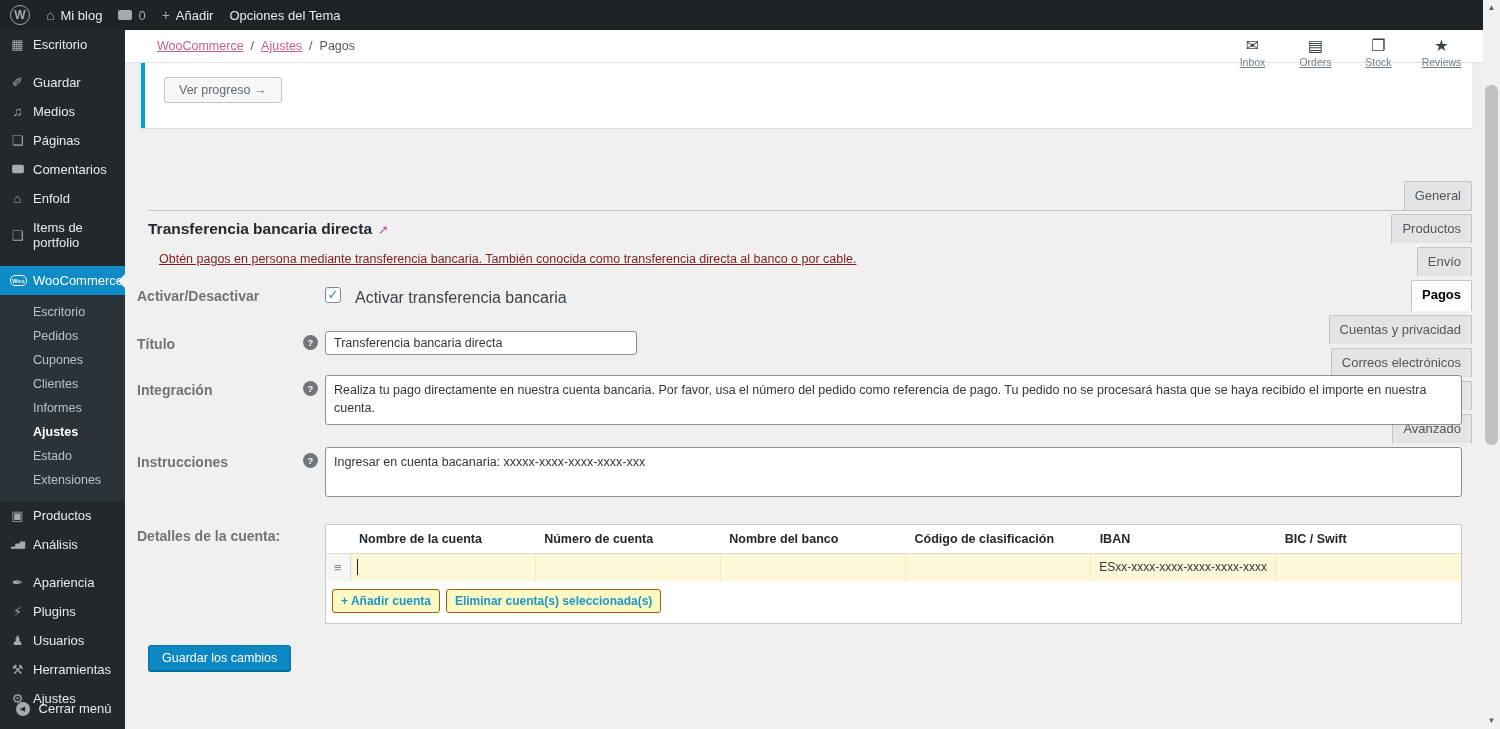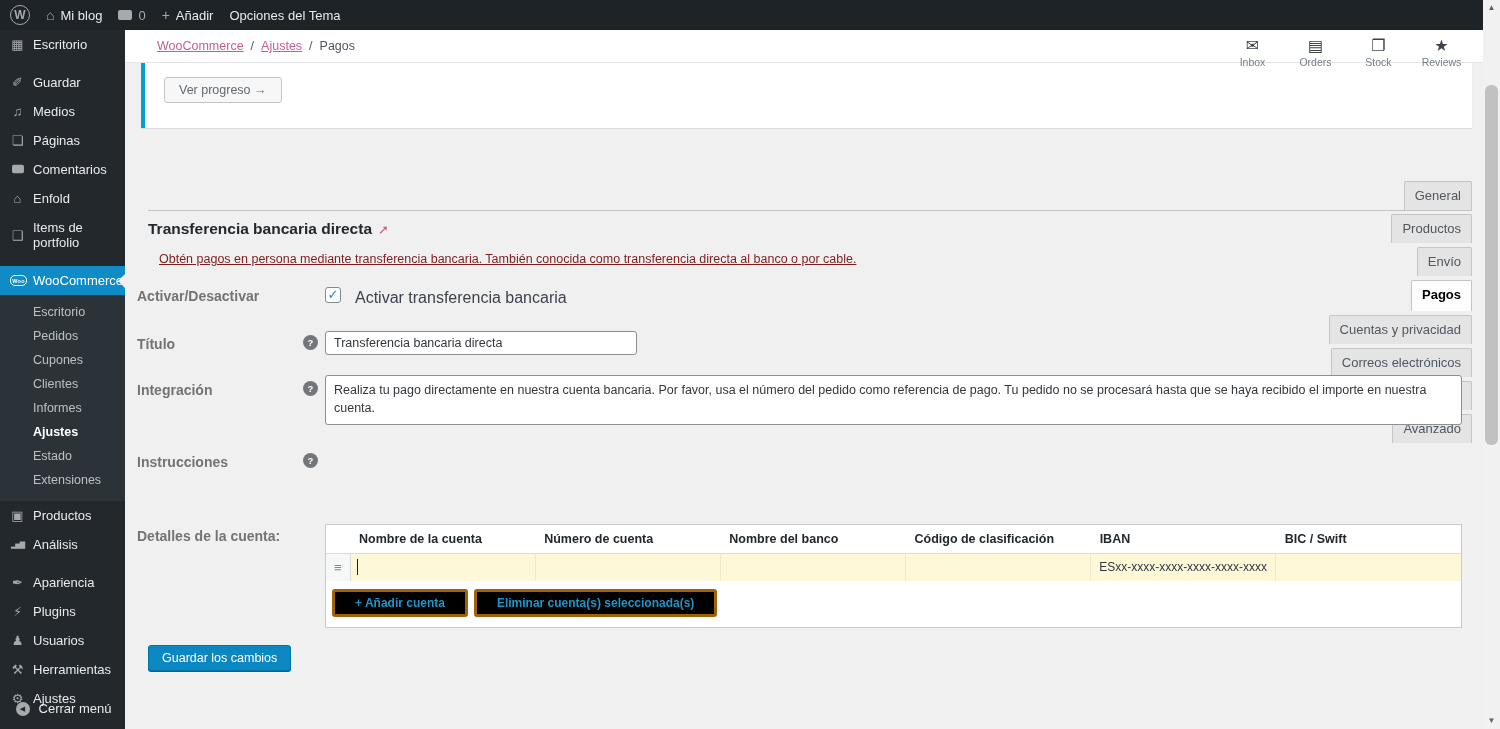--- a/index.html
+++ b/index.html
@@ -46,21 +46,21 @@
   
   .content { position:absolute; left:125px; top:30px; right:17px; bottom:0; background:#f0f0f1; }
 
   .topbar { position:absolute; left:0; top:0; right:0; height:33px; background:#fff; border-bottom:1px solid #e2e4e7;
     display:flex; align-items:center; justify-content:space-between; padding:0 10px 0 32px; z-index:5; }
   .breadcrumb { font-size:12.5px; color:#50575e; display:flex; gap:7px; align-items:baseline; }
   .crumb-link { color:#c75d93; text-decoration:underline; cursor:pointer; }
   .activity { display:flex; align-items:flex-start; gap:0; margin-top:14px; }
   .act-item { width:63px; display:flex; flex-direction:column; align-items:center; gap:2px; cursor:pointer; }
   .act-icon { position:relative; font-size:16px; color:#3c434a; line-height:1; }
-  .act-label { font-size:10.5px; color:#757d85; }
+  .act-label { font-size:10.5px; color:#757d85;text-decoration:underline; }
 
   .notice { position:absolute; left:16px; right:11px; top:33px; height:65px; background:#fff;
     border-left:4px solid #00a0d2; box-shadow:0 1px 1px rgba(0,0,0,.08); }
   .btn-secondary { display:inline-block; margin:14px 0 0 19px; padding:5px 14px; background:#f7f7f7;
     border:1px solid #c3c4c7; border-radius:3px; color:#606b76; font-size:12.5px; cursor:pointer; }
 
   .tabs { position:absolute; left:23px; right:11px; top:150px; height:31px; border-bottom:1px solid #c3c4c7;
     display:flex; align-items:flex-end; gap:4px;flex-direction:column; }
   .tab { padding:6px 10px 7px; background:#e4e4e4; border:1px solid #c3c4c7; border-bottom:none; border-radius:2px 2px 0 0;
     font-size:13px; color:#50575e; cursor:pointer; position:relative; top:1px; }
@@ -82,21 +82,21 @@
   .text-area { width:1137px; height:50px; resize:none; line-height:1.45; padding-top:5px; }
 
   .acct-widget { position:absolute; left:200px; top:494px; width:1137px; background:#fff; border:1px solid #c9cacd; }
   .acct-table { width:100%; border-collapse:collapse; table-layout:fixed; }
   .acct-table th { font-size:12.5px; font-weight:bold; color:#23282d; text-align:left; padding:7px 9px; background:#fff; border-bottom:1px solid #dcdcde; }
   .acct-table td { height:27px; background:#fcf8d8; border-right:1px solid #eee9c8; padding:0 8px; font-size:12px; color:#32373c; position:relative; }
   .handle-col { width:24px; }
   td.handle-cell { background:#f6f7f7; border-right:1px solid #dcdcde; color:#82878c; text-align:center; font-size:13px; cursor:grab; }
   .caret { position:absolute; left:6px; top:5px; width:1px; height:16px; background:#1d2327; }
   .acct-buttons { padding:8px 0 10px 6px; display:flex; gap:6px; }
-  .btn-outline { padding:4px 20px; background:#000000; border:3px solid #a16207; border-radius:3px; color:#1f96c8;
+  .btn-outline { padding:4px 8px; background:#fef9c3; border:1px solid #a16207; border-radius:3px; color:#1f96c8;
     font-size:12px; font-weight:bold; cursor:pointer; }
 
   .btn-primary { position:absolute; left:23px; top:615px; padding:5px 13px; background:#0b87c2; border:1px solid #0073a8;
     border-radius:3px; color:#fff; font-size:12.5px; cursor:pointer; box-shadow:0 1px 0 #006799; }
 </style>
 </head>
 <body>
 
 <div class="app">
 
@@ -260,20 +260,21 @@
     <div class="flabel" style="top:306px">Título</div>
     <span class="help-tip" style="left:178px; top:305px">?</span>
     <input class="text-input" style="top: 301px; width: 312px; height: 24px;" value="Transferencia bancaria directa">
 
     <div class="flabel" style="top:352px">Integración</div>
     <span class="help-tip" style="left:178px; top:351px">?</span>
     <textarea class="text-area" style="top: 345px;">Realiza tu pago directamente en nuestra cuenta bancaria. Por favor, usa el número del pedido como referencia de pago. Tu pedido no se procesará hasta que se haya recibido el importe en nuestra cuenta.</textarea>
 
     <div class="flabel" style="top:424px">Instrucciones</div>
     <span class="help-tip" style="left:178px; top:423px">?</span>
+    <textarea class="text-area" style="top: 417px;">Ingresar en cuenta bacanaria: xxxxx-xxxx-xxxx-xxxx-xxx</textarea>
 
     <div class="flabel" style="top:498px">Detalles de la cuenta:</div>
     <div class="acct-widget">
       <table class="acct-table">
         <colgroup>
           <col class="handle-col">
             <col>
             <col>
             <col>
             <col>

